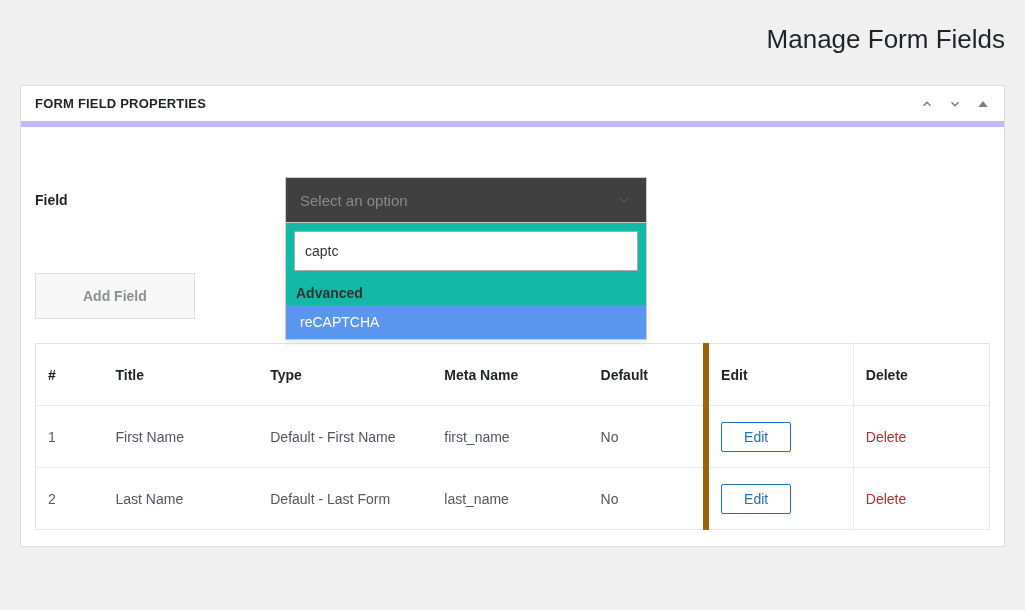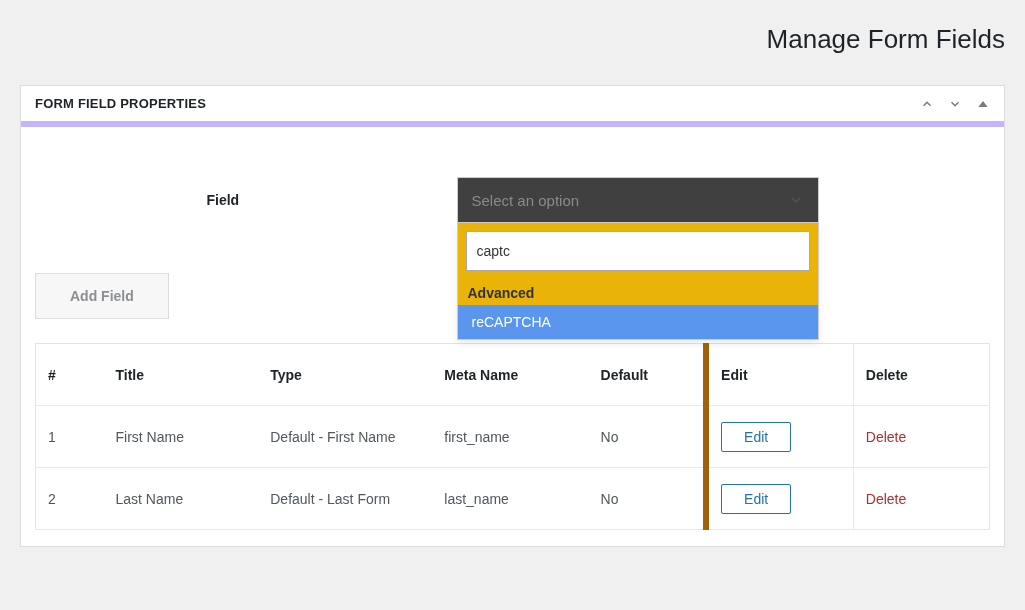--- a/index.html
+++ b/index.html
@@ -52,21 +52,20 @@
     display: inline-block;
   }
   .chev svg { width: 14px; height: 14px; display:block; }
   .panel-body {
     padding: 50px 14px 16px 14px;
     position: relative;
   }
   .field-row {
     display: flex;
     align-items: center;
-    justify-content: center;
   }
   .field-label {
     width: 250px;
     font-weight: 700;
     color: #1d2327;
     font-size: 14px;
   }
   .select-wrap {
     position: relative;
     width: 362px;
@@ -83,21 +82,21 @@
     background: #404040;
     cursor: pointer;
     user-select: none;
   }
   .fake-select .caret svg { width:16px; height:16px; display:block; stroke:#555; }
   .dropdown {
     position: absolute;
     top: 46px;
     left: 0;
     width: 362px;
-    background: #eab308;
+    background: #14b8a6;
     border: 1px solid #ccc;
     border-top: none;
     box-shadow: 0 4px 8px rgba(0,0,0,0.08);
     z-index: 20;
   }
   .dropdown .search {
     padding: 8px;
   }
   .dropdown .search input {
     width: 100%;
@@ -124,21 +123,21 @@
     background: #5a96ee;
     color: #fff;
   }
   .add-btn {
     margin-top: 50px;
     margin-bottom: 24px;
     display: inline-block;
     border: 1px solid #ddd;
     background: #f7f7f7;
     color: #8c8f94;
-    padding: 14px 34px;
+    padding: 14px 47px;
     font-size: 14px;
     font-weight: 600;
     cursor: default;
     user-select: none;
   }
   table.grid {
     width: 100%;
     border-collapse: collapse;
     border: 1px solid #e3e3e3;
   }

